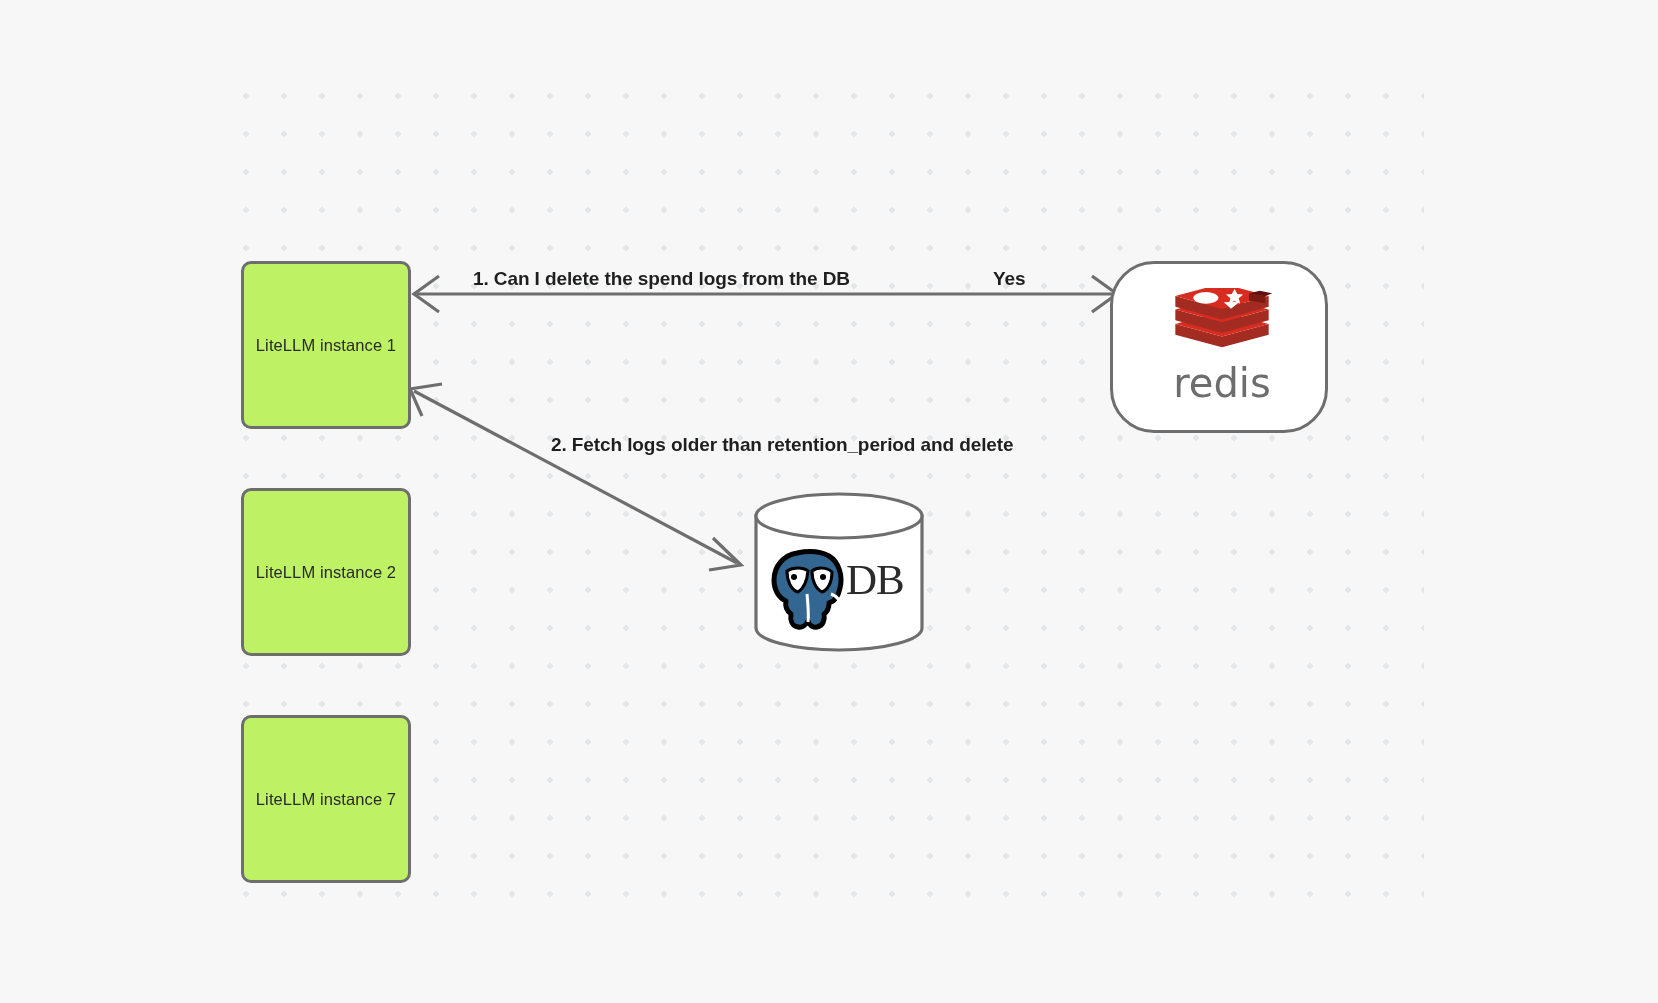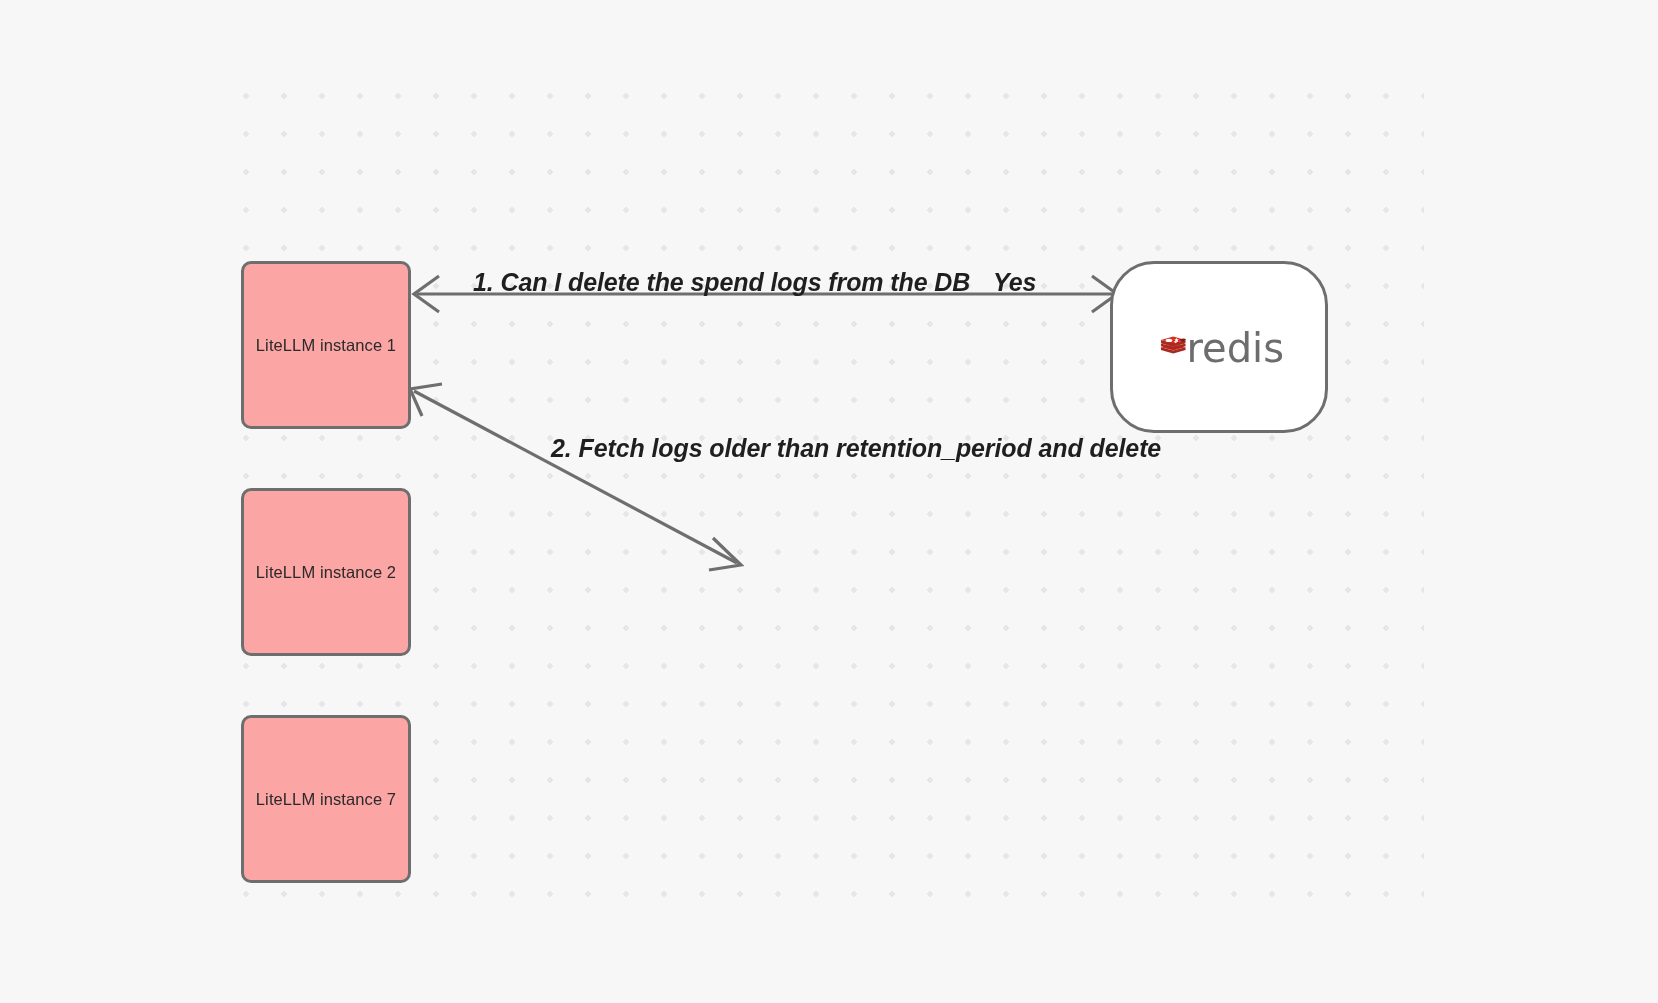--- a/index.html
+++ b/index.html
@@ -26,21 +26,21 @@
     top: 62px;
     width: 1212px;
     height: 840px;
     background-image: radial-gradient(#e5e6e8 2.6px, transparent 2.7px);
     background-size: 38px 38px;
     background-position: 15px 15px;
     pointer-events: none;
   }
   .node-box {
     position: absolute;
-    background: #fca5a5;
+    background: #bef264;
     border: 3px solid #6e6e6e;
     border-radius: 10px;
     box-sizing: border-box;
     display: flex;
     align-items: center;
     justify-content: center;
   }
   .node-label {
     font-size: 16.5px;
     color: #2a2a2a;
@@ -60,41 +60,40 @@
     box-sizing: border-box;
     display: flex;
     flex-direction: column;
     align-items: center;
     justify-content: center;
   }
   .redis-logo-wrap {
     width: 124px;
     height: 118px;
     display: flex;
-    flex-direction: row;
+    flex-direction: column;
     align-items: center;
     justify-content: space-between;
     margin-left: 6px;
   }
   .db-node {
     position: absolute;
     left: 753px;
     top: 492px;
     width: 172px;
     height: 160px;
   }
   .edge-label {
     position: absolute;
     font-weight: bold;
-    font-size: 25px;
+    font-size: 19px;
     color: #1f1f1f;
     white-space: nowrap;
     font-family: "Liberation Sans", sans-serif;
     letter-spacing: -0.1px;
-    font-style: italic;
   }
   svg.edges {
     position: absolute;
     left: 0; top: 0;
     width: 1658px;
     height: 1003px;
     overflow: visible;
     pointer-events: none;
   }
   .db-text {
@@ -177,14 +176,39 @@
         <path d="M70 1 l3.1 5.6 6.4 .6 -4.8 4.2 1.5 6.1 -6.2 -3.2 -6.2 3.2 1.5 -6.1 -4.8 -4.2 6.4 -.6 Z" fill="#ffffff"></path>
         <path d="M58 16 L76 15 L66 23 Z" fill="#ffffff"></path>
         <path d="M86 6 L104 9 L104 17 L86 14 Z" fill="#7a1b14"></path>
         <path d="M86 6 L98 3 L112 6 L104 9 Z" fill="#5e120d"></path>
       </svg>
 
       <div style="font-size:40px; color:#6d6d6d; font-weight:normal; letter-spacing:0px; margin-top:2px; font-family:'DejaVu Sans', sans-serif;">redis</div>
     </div>
   </div>
 
+  <div class="db-node">
+    <svg width="172" height="160" viewBox="0 0 172 160" style="position:absolute;left:0;top:0;">
+      <path d="M3 24 L3 136 A83 22 0 0 0 169 136 L169 24 Z" fill="#ffffff" stroke="#6e6e6e" stroke-width="3.2"></path>
+      <ellipse cx="86" cy="24" rx="83" ry="22" fill="#ffffff" stroke="#6e6e6e" stroke-width="3.2"></ellipse>
+    </svg>
+
+    <svg width="90" height="88" viewBox="0 0 90 88" style="position:absolute;left:10px;top:52px;">
+      <g stroke="#000000" stroke-width="5" stroke-linejoin="round" stroke-linecap="round" fill="#336791">
+        <path d="M66 12 C76 18 80 32 77 44 C75 54 70 58 66 59 C66 64 64 68 61 70
+                 C62 76 60 82 54 83 C50 84 46 81 45 77 C43 81 39 84 35 83
+                 C29 82 27 76 28 70 C24 67 22 62 23 57 C16 54 11 46 11 36
+                 C11 22 21 11 34 9 C44 7 57 7 66 12 Z"></path>
+      </g>
+      <g fill="#ffffff" stroke="#000000" stroke-width="3">
+        <path d="M24 27 C30 23 40 23 45 27 C44 37 40 45 35 48 C28 46 24 37 24 27 Z"></path>
+        <path d="M49 27 C54 23 64 23 69 28 C69 38 65 46 59 48 C53 45 49 37 49 27 Z"></path>
+      </g>
+      <circle cx="31" cy="33" r="3" fill="#000000"></circle>
+      <circle cx="60" cy="33" r="3" fill="#000000"></circle>
+      <path d="M44 50 C45 60 46 70 45 78" fill="none" stroke="#ffffff" stroke-width="3"></path>
+      <path d="M68 50 C74 52 78 57 76 61" fill="none" stroke="#ffffff" stroke-width="3"></path>
+    </svg>
+
+    <div class="db-text">DB</div>
+  </div>
 
 </div>
 
 </body></html>

